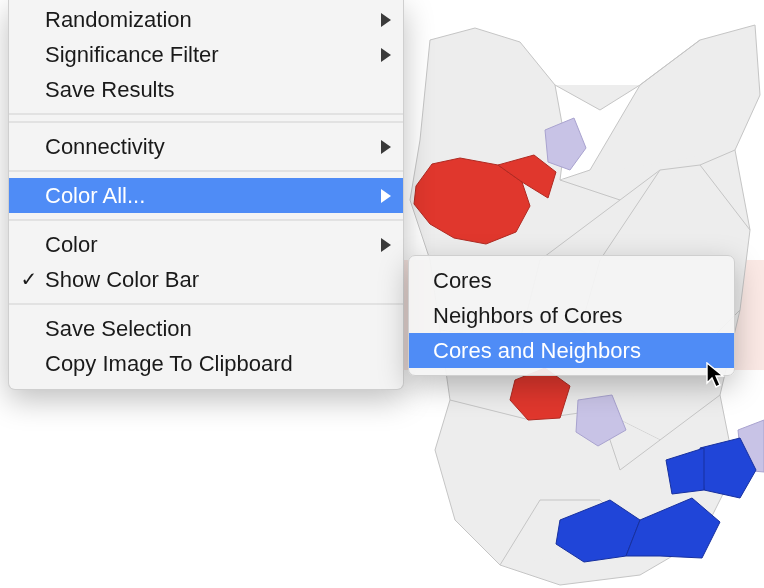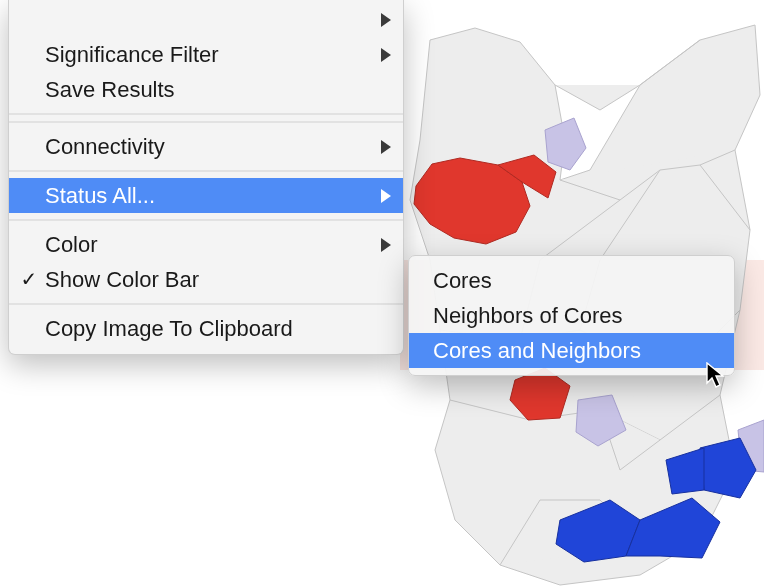--- a/index.html
+++ b/index.html
@@ -147,20 +147,21 @@
       <path d="M560 520 L610 500 L640 520 L626 556 L584 562 L556 544 Z"></path>
       <path d="M640 520 L692 498 L720 522 L702 558 L660 556 L626 556 Z"></path>
       <path d="M700 448 L740 438 L756 470 L740 498 L704 490 Z"></path>
       <path d="M666 460 L704 448 L704 490 L672 494 Z"></path>
     </g>
   </svg>
 </div>
 
 <div class="menu">
   <div class="menu-item">
+    <span>Randomization</span>
     <span class="arrow">
       <svg width="10" height="14">
           <path d="M0 0 L10 7 L0 14 Z" fill="#3a3a3a"></path>
         </svg>
     </span>
   </div>
   <div class="menu-item">
     <span>Significance Filter</span>
     <span class="arrow">
       <svg width="10" height="14">
@@ -176,41 +177,44 @@
   <div class="menu-item">
     <span>Connectivity</span>
     <span class="arrow">
       <svg width="10" height="14">
           <path d="M0 0 L10 7 L0 14 Z" fill="#3a3a3a"></path>
         </svg>
     </span>
   </div>
   <hr>
   <div class="menu-item selected">
-    <span>Status All...</span>
+    <span>Color All...</span>
     <span class="arrow">
       <svg width="10" height="14">
           <path d="M0 0 L10 7 L0 14 Z" fill="#ffffff"></path>
         </svg>
     </span>
   </div>
   <hr>
   <div class="menu-item">
     <span>Color</span>
     <span class="arrow">
       <svg width="10" height="14">
           <path d="M0 0 L10 7 L0 14 Z" fill="#3a3a3a"></path>
         </svg>
     </span>
   </div>
   <div class="menu-item">
     <span class="check">✓</span>
     <span>Show Color Bar</span>
   </div>
   <hr>
+  <div class="menu-item">
+    <span>Save Selection</span>
+  </div>
   <div class="menu-item">
     <span>Copy Image To Clipboard</span>
   </div>
 </div>
 
 <div class="submenu">
   <div class="menu-item">
     <span>Cores</span>
   </div>
   <div class="menu-item">

